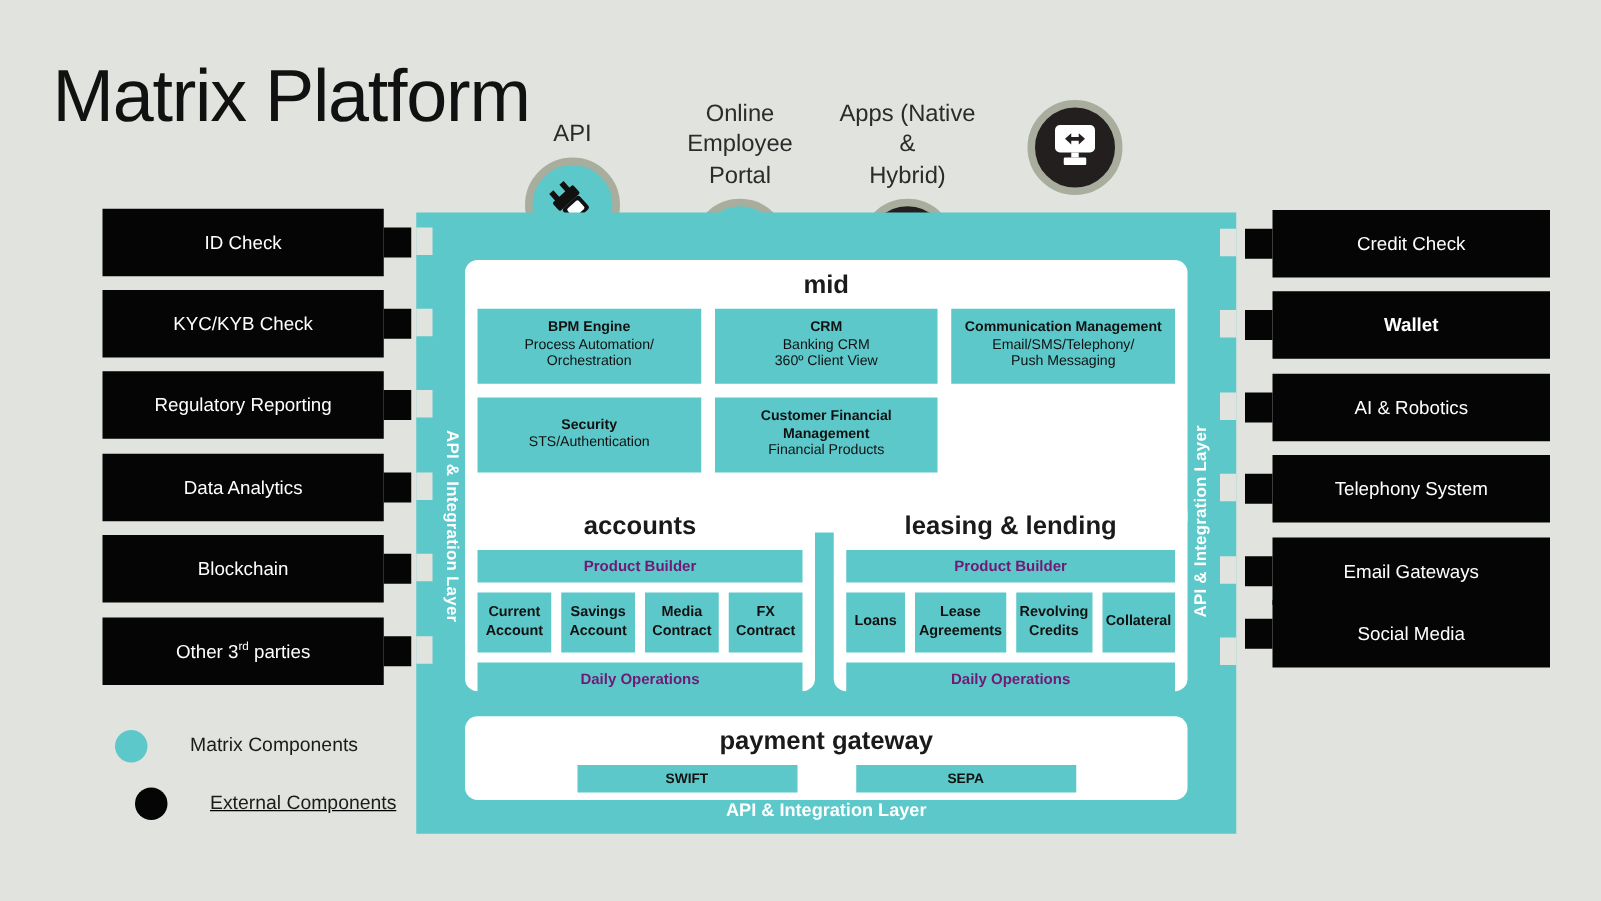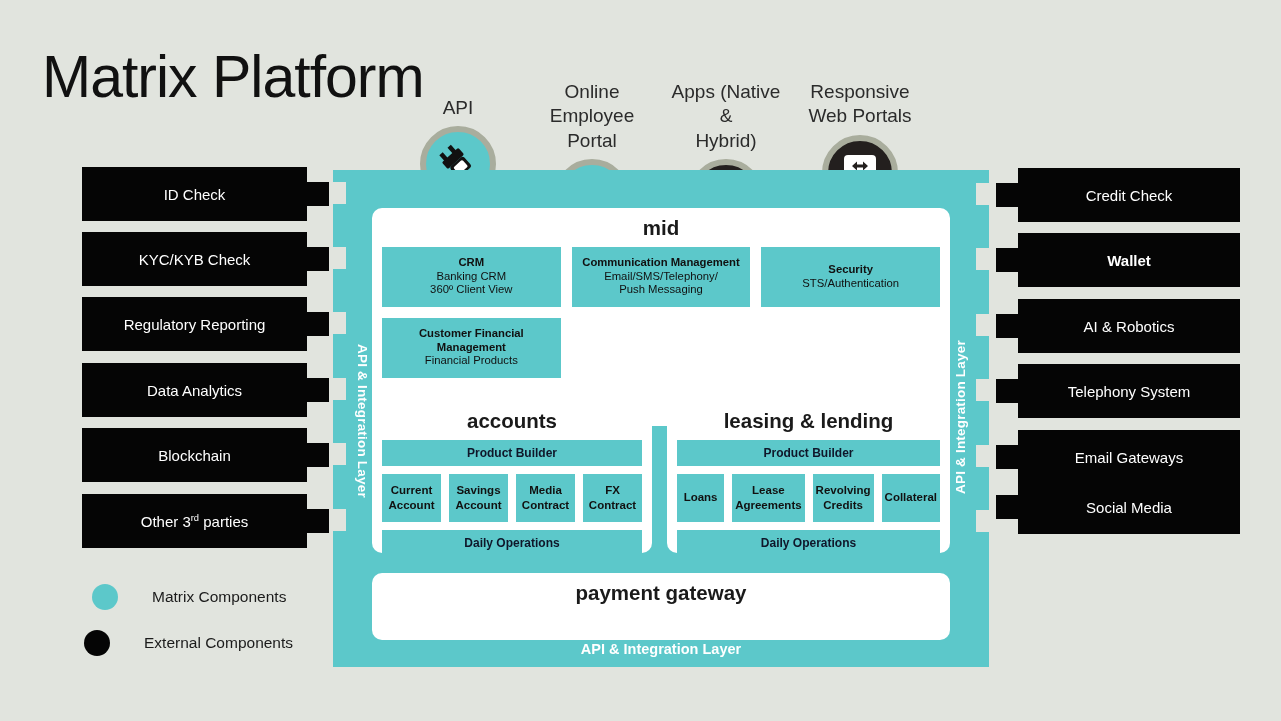--- a/index.html
+++ b/index.html
@@ -84,21 +84,21 @@
   }
   .tile-head{font-size:11.3px;font-weight:bold;line-height:1.22;}
   .tile-sub{font-size:11.3px;font-weight:normal;line-height:1.22;}
 
   .mid-grid{display:grid;grid-template-columns:1fr 1fr 1fr;gap:11px;}
   .mid-grid .tile{height:60px;}
 
   .bar-tile{
     background:#5CC8CA;height:26px;width:100%;
     display:flex;align-items:center;justify-content:center;
-    font-size:12px;font-weight:bold;color:#0f172a;box-sizing:border-box;
+    font-size:12px;font-weight:bold;color:#701a75;box-sizing:border-box;
   }
   .prod-row{display:flex;gap:8px;margin:8px 0;}
   .prod-row .tile{flex:1;height:48px;}
   .prod-row .tile-head{font-size:11.5px;}
 
   
   #pg-pills{display:flex;justify-content:center;gap:47px;margin-top:4px;}
   .pg-pill{
     width:176px;height:22px;background:#5CC8CA;
     display:flex;align-items:center;justify-content:center;
@@ -168,22 +168,20 @@
   <div class="channel-circle ring-dark">
     <svg width="32" height="44" viewBox="0 0 32 44" aria-hidden="true">
       <rect x="4" y="1" width="24" height="42" rx="4" fill="#fff"></rect>
       <rect x="7" y="6" width="18" height="28" rx="1" fill="#231F1E"></rect>
       <circle cx="16" cy="38.5" r="2.3" fill="#231F1E"></circle>
     </svg>
   </div>
 </div>
 
 <div class="channel" style="left:800px;top:80px;width:120px;">
-  <div class="channel-label">Responsive
-Web Portals</div>
   <div class="channel-circle ring-dark">
     <svg width="42" height="40" viewBox="0 0 42 40" aria-hidden="true">
       <rect x="5" y="2" width="32" height="22" rx="4" fill="#fff"></rect>
       <path d="M13 13 L18 8.5 L18 11.5 L24 11.5 L24 8.5 L29 13 L24 17.5 L24 14.5 L18 14.5 L18 17.5 Z" fill="#231F1E"></path>
       <rect x="18" y="24" width="6" height="4" fill="#fff"></rect>
       <rect x="12" y="28" width="18" height="6" rx="1" fill="#fff"></rect>
     </svg>
   </div>
 </div>
 
@@ -208,20 +206,25 @@
 
   <div class="stub" style="left:147px;top:198px;height:34px;"></div>
   <div class="stub" style="left:441px;top:198px;height:34px;"></div>
   <div class="stub" style="left:147px;top:382px;height:32px;"></div>
   <div class="stub" style="left:441px;top:382px;height:32px;"></div>
 
   <div class="card" style="left:39px;top:38px;width:578px;height:218px;">
     <div class="card-title">mid</div>
     <div class="mid-grid">
       <div class="tile">
+        <div class="tile-head" style="white-space:pre-line">BPM Engine</div>
+        <div class="tile-sub" style="white-space:pre-line">Process Automation/
+Orchestration</div>
+      </div>
+      <div class="tile">
         <div class="tile-head" style="white-space:pre-line">CRM</div>
         <div class="tile-sub" style="white-space:pre-line">Banking CRM
 360º Client View</div>
       </div>
       <div class="tile">
         <div class="tile-head" style="white-space:pre-line">Communication Management</div>
         <div class="tile-sub" style="white-space:pre-line">Email/SMS/Telephony/
 Push Messaging</div>
       </div>
       <div class="tile">
@@ -277,20 +280,24 @@
       </div>
       <div class="tile">
         <div class="tile-head" style="white-space:pre-line">Collateral</div>
       </div>
     </div>
     <div class="bar-tile">Daily Operations</div>
   </div>
 
   <div class="card" style="left:39px;top:403px;width:578px;height:67px;">
     <div class="card-title">payment gateway</div>
+    <div id="pg-pills">
+      <div class="pg-pill">SWIFT</div>
+      <div class="pg-pill">SEPA</div>
+    </div>
   </div>
 
   <div id="bottom-bar">API &amp; Integration Layer</div>
 </div>
 
 <div class="ext" style="left:82px;top:167px;width:225px;">
   <span>ID Check</span>
   <span class="ext-tab tab-right"></span>
 </div>
 <div class="ext" style="left:82px;top:232px;width:225px;">
@@ -336,16 +343,16 @@
 </div>
 <div class="ext" style="left:1018px;top:480px;width:222px;">
   <span>Social Media</span>
   <span class="ext-tab tab-left"></span>
 </div>
 
 <div class="legend-row" style="left:92px;top:584px;">
   <span class="legend-dot" style="background:#5CC8CA;"></span>
   <span class="legend-text">Matrix Components</span>
 </div>
-<div class="legend-row" style="left:84px;top:630px;">
+<div class="legend-row" style="left:108px;top:630px;text-decoration:underline;">
   <span class="legend-dot" style="background:#050505;"></span>
   <span class="legend-text">External Components</span>
 </div>
 
 </body></html>

